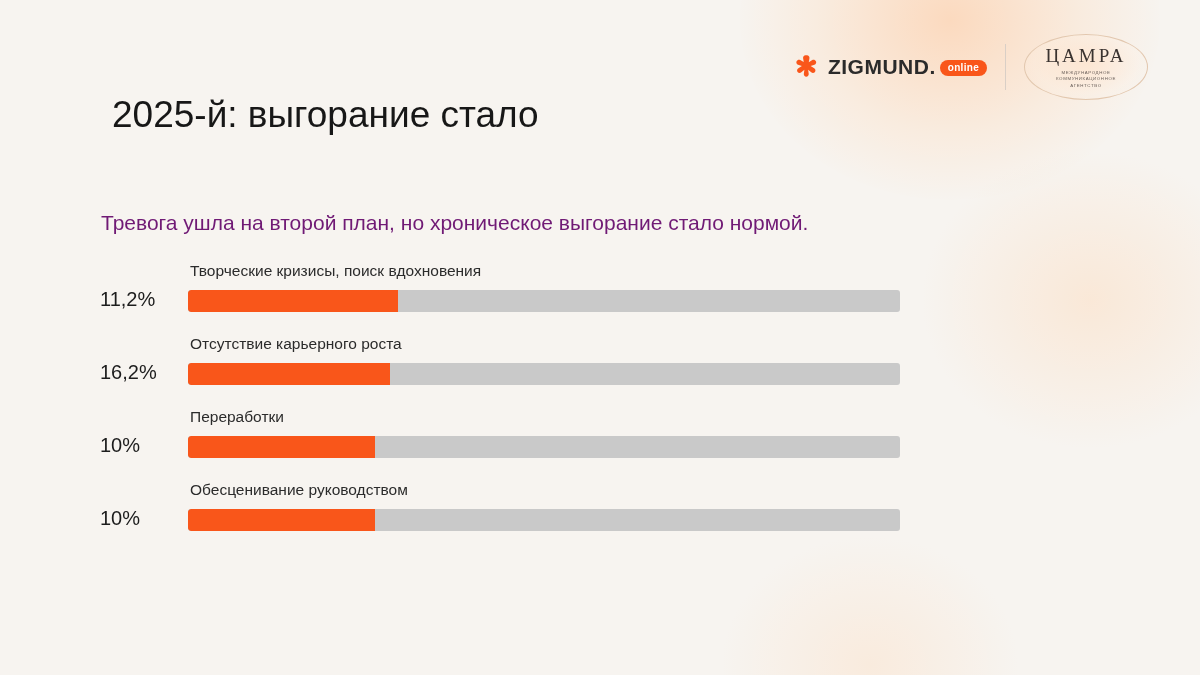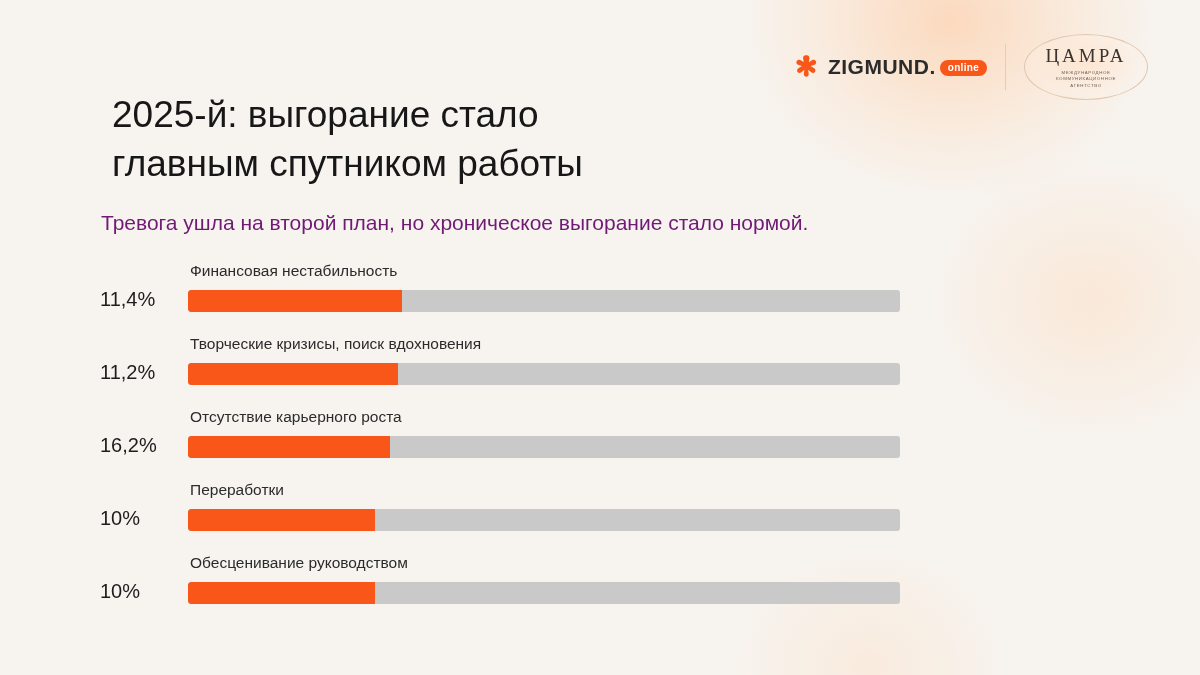--- a/index.html
+++ b/index.html
@@ -200,33 +200,25 @@
   <div class="brand-divider"></div>
   <div class="camra">
     <div class="camra-blob"></div>
     <div class="camra-name">ЦАМРА</div>
     <div class="camra-sub">МЕЖДУНАРОДНОЕ<br>КОММУНИКАЦИОННОЕ<br>АГЕНТСТВО</div>
   </div>
 </div>
 
 <h1 class="title">
   <span>2025-й: выгорание стало</span><br>
-  <span>главным спутником работы</span>
 </h1>
 
 <div class="subtitle">Тревога ушла на второй план, но хроническое выгорание стало нормой.</div>
 
 <div class="chart">
-  <div class="row">
-    <div class="row-label">Финансовая нестабильность</div>
-    <div class="row-value">11,4%</div>
-    <div class="track">
-      <div class="fill" style="width: 30%; background: rgb(249, 86, 26);"></div>
-    </div>
-  </div>
   <div class="row">
     <div class="row-label">Творческие кризисы, поиск вдохновения</div>
     <div class="row-value">11,2%</div>
     <div class="track">
       <div class="fill" style="width: 29.5%; background: rgb(249, 86, 26);"></div>
     </div>
   </div>
   <div class="row">
     <div class="row-label">Отсутствие карьерного роста</div>
     <div class="row-value">16,2%</div>

